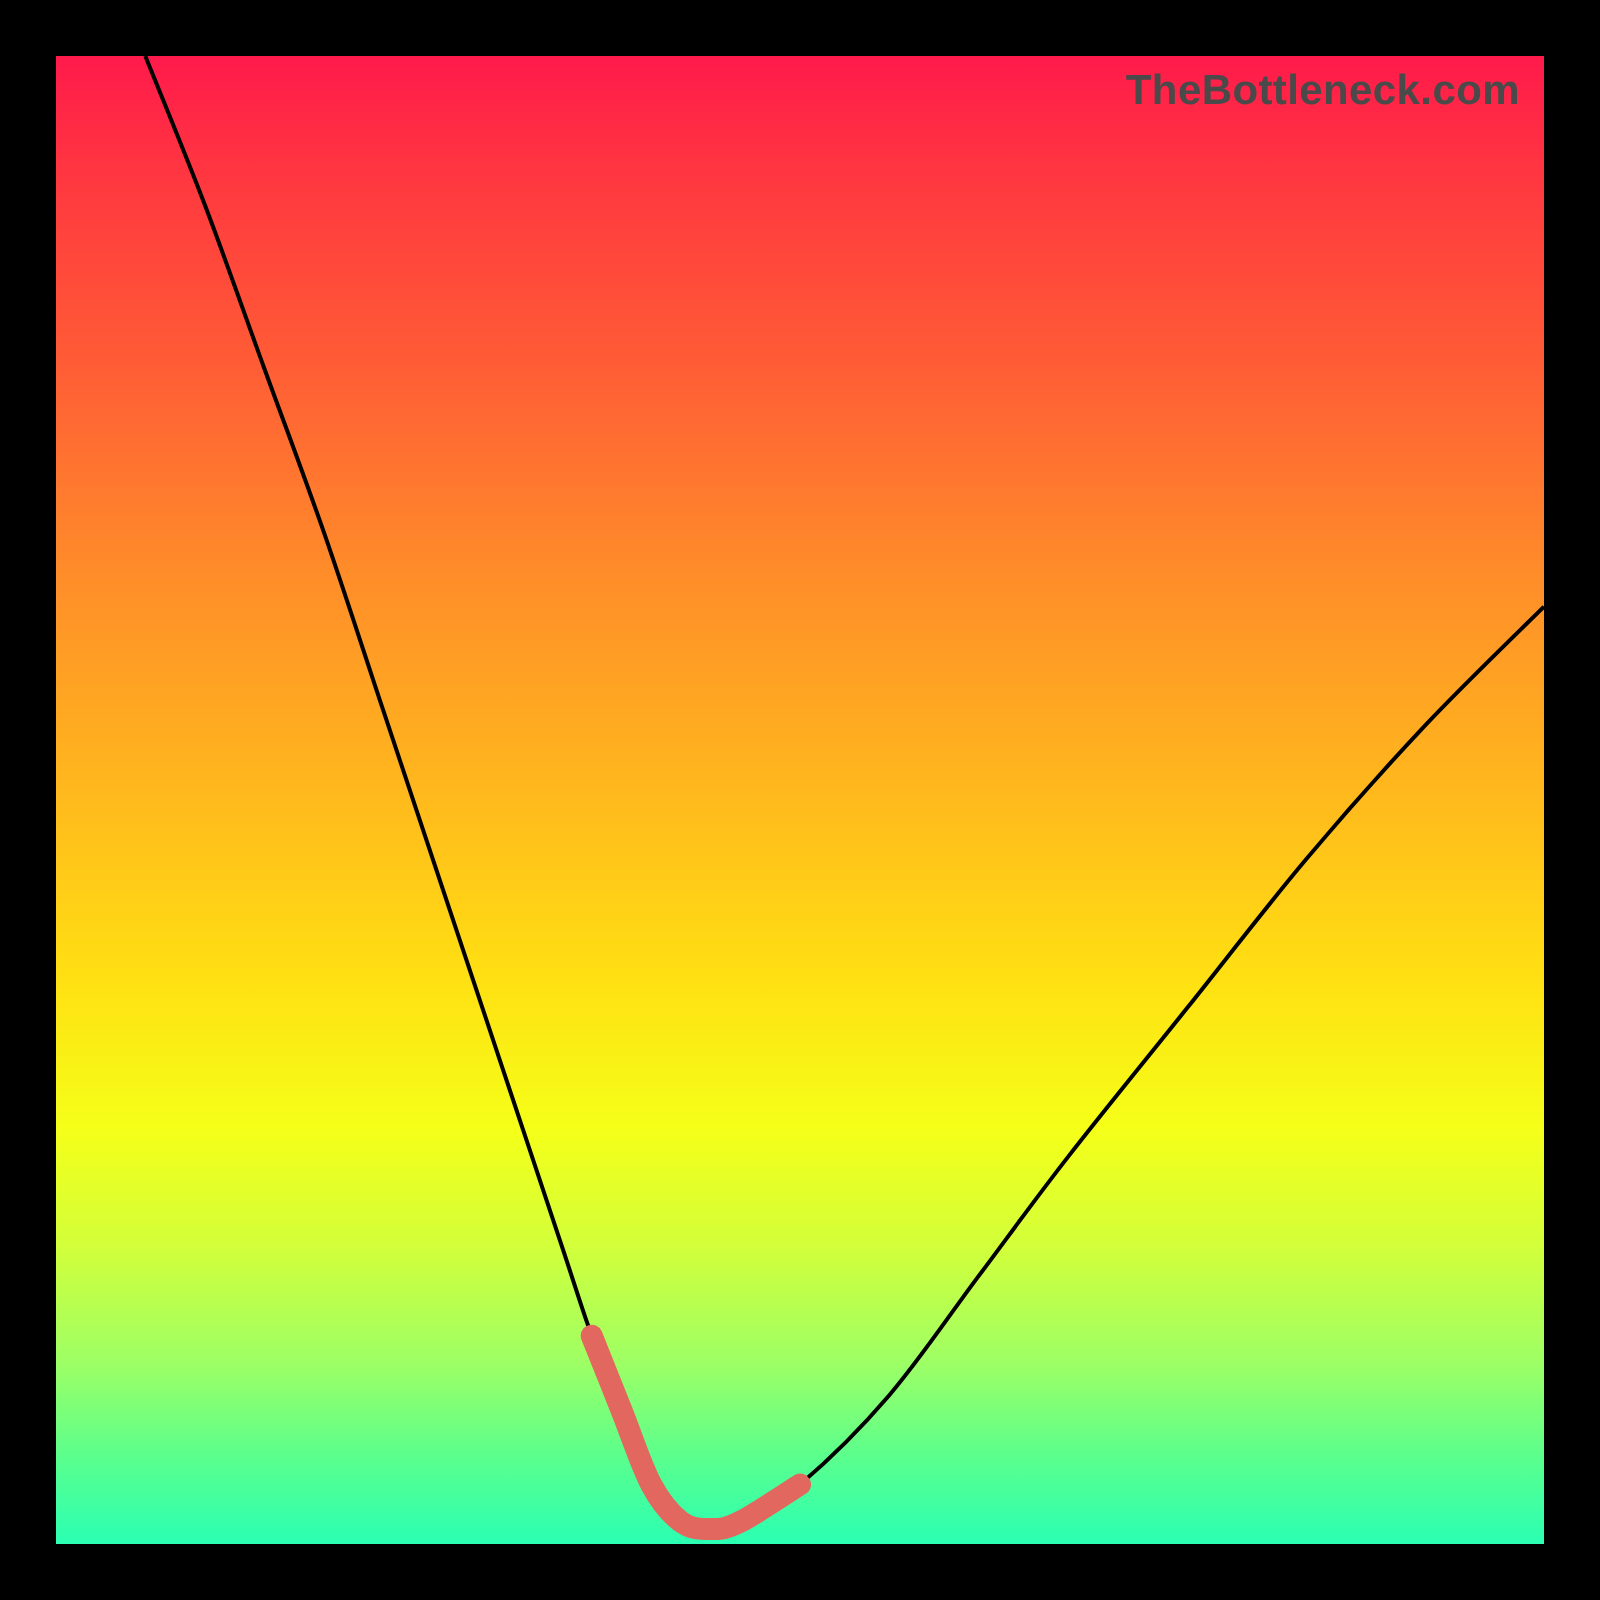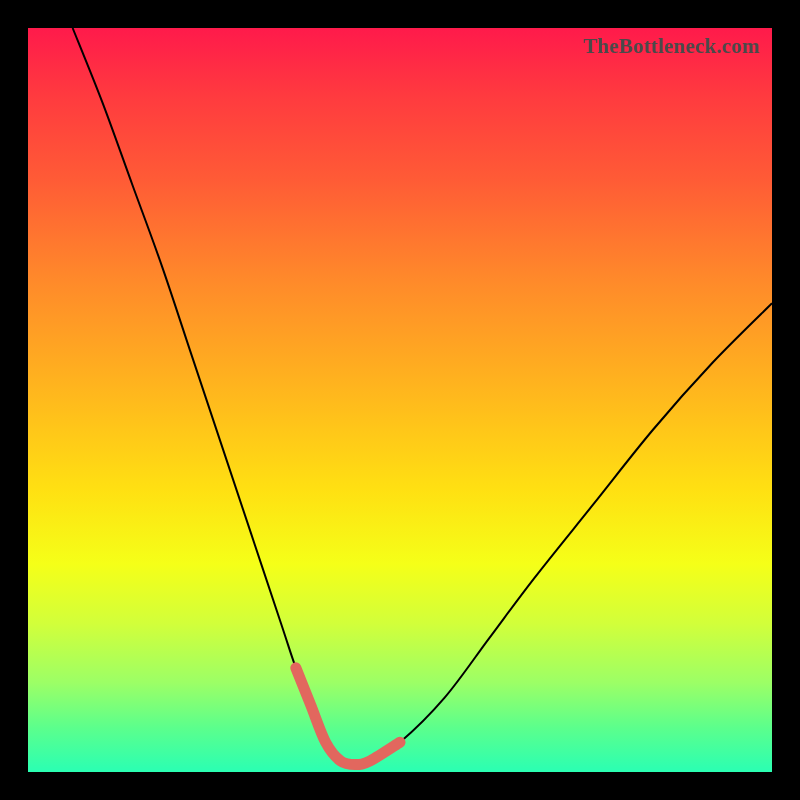--- a/index.html
+++ b/index.html
@@ -33,21 +33,20 @@
   .watermark {
     position: absolute;
     top: 6px;
     right: 12px;
     color: #4a4a4a;
     font-size: 21px;
     font-weight: 600;
     letter-spacing: 0.2px;
     z-index: 5;
     user-select: none;
-    font-family: Liberation Serif, serif;
   }
   svg.plot {
     position: absolute;
     left: 0;
     top: 0;
     width: 744px;
     height: 744px;
     overflow: visible;
   }
   .curve {

